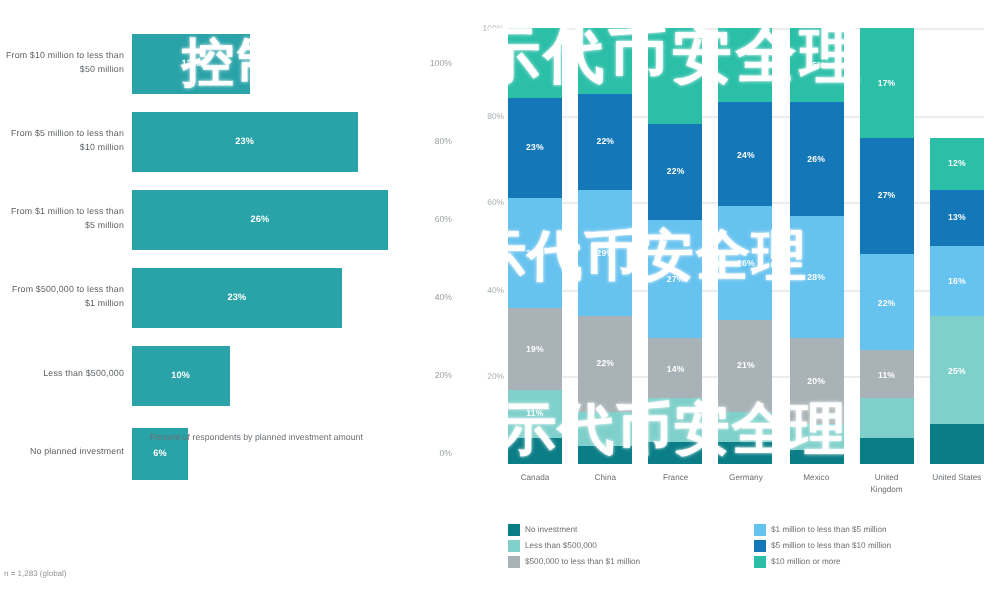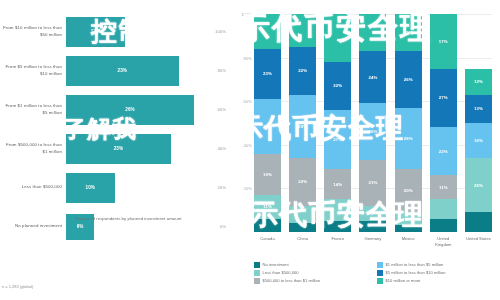--- a/index.html
+++ b/index.html
@@ -453,19 +453,18 @@
         <div class="rc-legend-item">
           <div class="rc-legend-sw" style="background: rgb(43, 191, 168);"></div>
           <div class="rc-legend-lbl">$10 million or more</div>
         </div>
       </div>
   </div>
 
   <div id="overlay">
     <div class="ov" id="ov-line1">控制</div>
     <div class="ov" id="ov-line2">示代币安全理</div>
-    <div class="ov" id="ov-line3">了解我</div>
     <div class="ov" id="ov-line4">示代币安全理</div>
     <div class="ov" id="ov-line5">图</div>
     <div class="ov" id="ov-line6">示代币安全理</div>
   </div>
 
 </div>
 
 </body></html>

